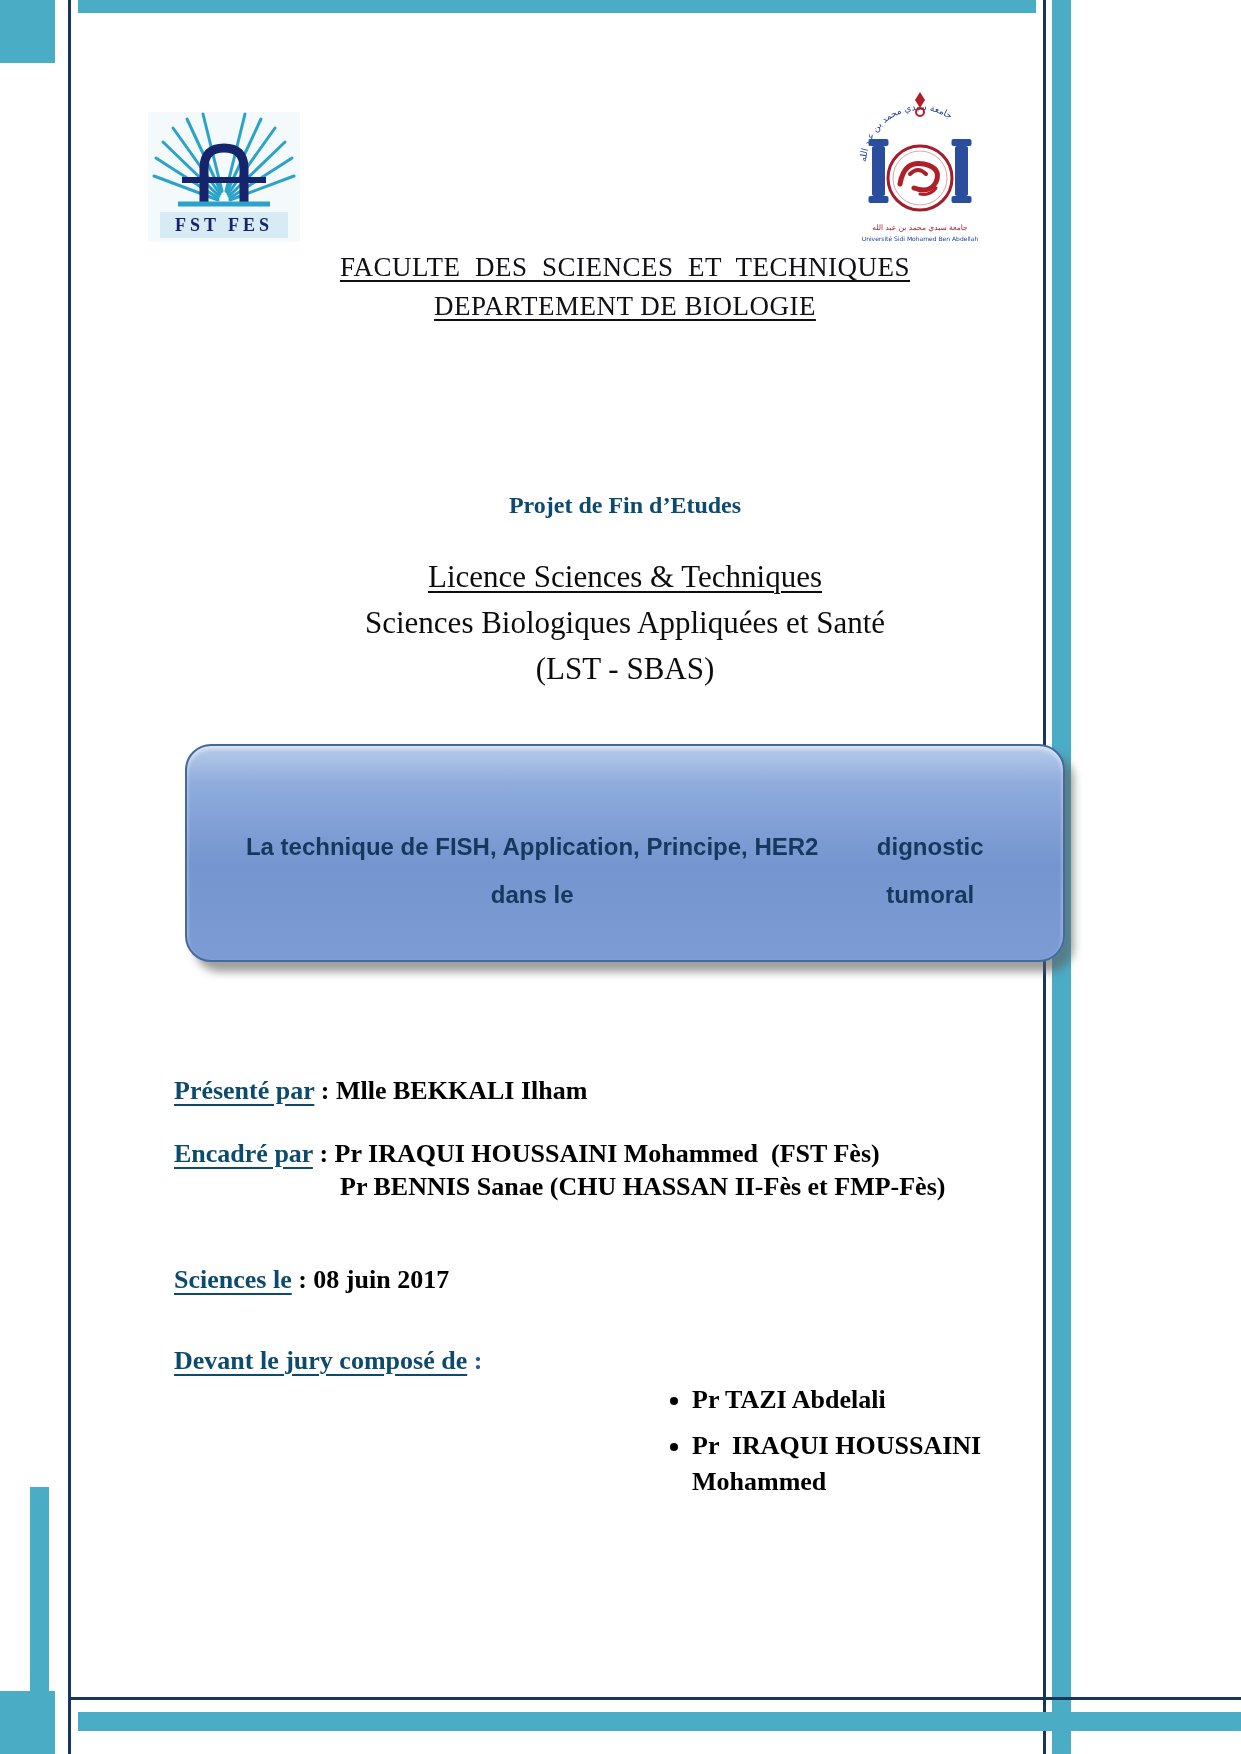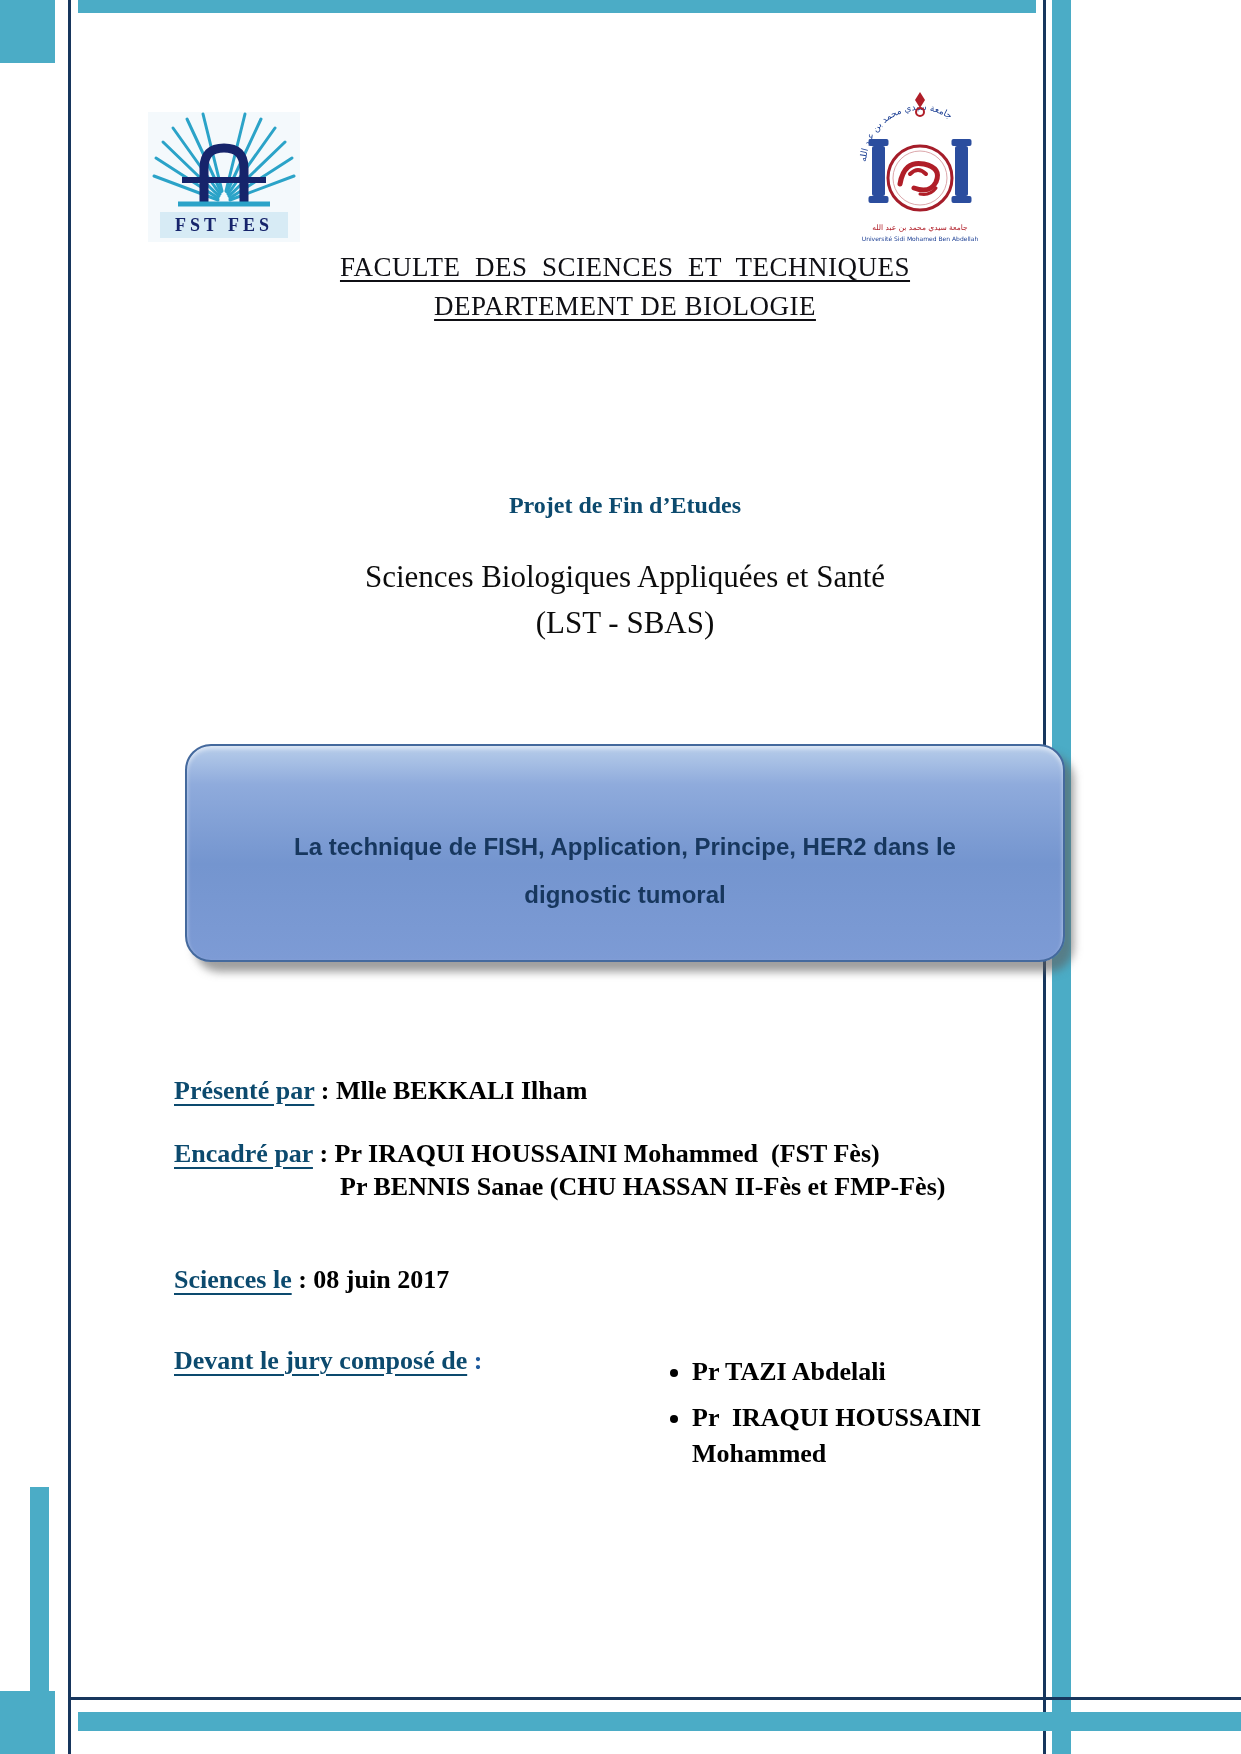--- a/index.html
+++ b/index.html
@@ -58,21 +58,21 @@
     text-underline-offset:4px;
   }
 
   
   .banner {
     position:absolute; left:185px; top:744px; width:880px; height:218px;
     border-radius:26px;
     background:linear-gradient(180deg, #b7cdea 0%, #8fabdc 18%, #7495cf 55%, #7d9bd5 100%);
     border:2px solid #44699d;
     box-shadow: 9px 10px 8px rgba(95,95,95,0.6), inset 0 3px 4px rgba(255,255,255,0.55);
-    display:flex; flex-direction:column; align-items:center; justify-content:center;
+    display:flex; flex-direction:row; align-items:center; justify-content:center;
     padding:36px 40px 0 40px;
   }
   .banner .bline {
     font-family:"Liberation Sans", sans-serif;
     font-weight:bold; font-size:24px; line-height:48px;
     color:#17375E; text-align:center;
   }
 
   
   .detail {
@@ -87,21 +87,21 @@
     text-underline-offset:5px;
   }
   .blue { color:#1F5B9E; }
   .d1 { top:1046px; }
   .d2 { top:1109px; }
   .d3 { top:1172px; left:340px; }
   .d4 { top:1235px; }
   .d5 { top:1316px; }
 
   .jury-list {
-    position:absolute; left:692px; top:1354px; width:332px;
+    position:absolute; left:692px; top:1382px; width:332px;
     font-size:26px; font-weight:bold; color:#000;
     list-style:disc outside;
   }
   .jury-list li { margin-bottom:10px; line-height:36px; white-space:pre-wrap; }
 </style>
 </head>
 <body>
 
 <div class="abs" style="left:0;top:0;width:1241px;height:1754px;">
 
@@ -167,20 +167,21 @@
   </svg>
 
   <div class="header-block">
     <div class="hline">FACULTE  DES  SCIENCES  ET  TECHNIQUES</div>
     <div class="hline">DEPARTEMENT DE BIOLOGIE</div>
   </div>
 
   <div class="project-line">Projet de Fin d’Etudes</div>
 
   <div class="degree-block">
+    <div class="u">Licence Sciences &amp; Techniques</div>
     <div>Sciences Biologiques Appliquées et Santé</div>
     <div>(LST - SBAS)</div>
   </div>
 
   <div class="banner">
     <div class="bline">La technique de FISH, Application, Principe, HER2 dans le</div>
     <div class="bline">dignostic tumoral</div>
   </div>
 
   <div class="detail d1">

